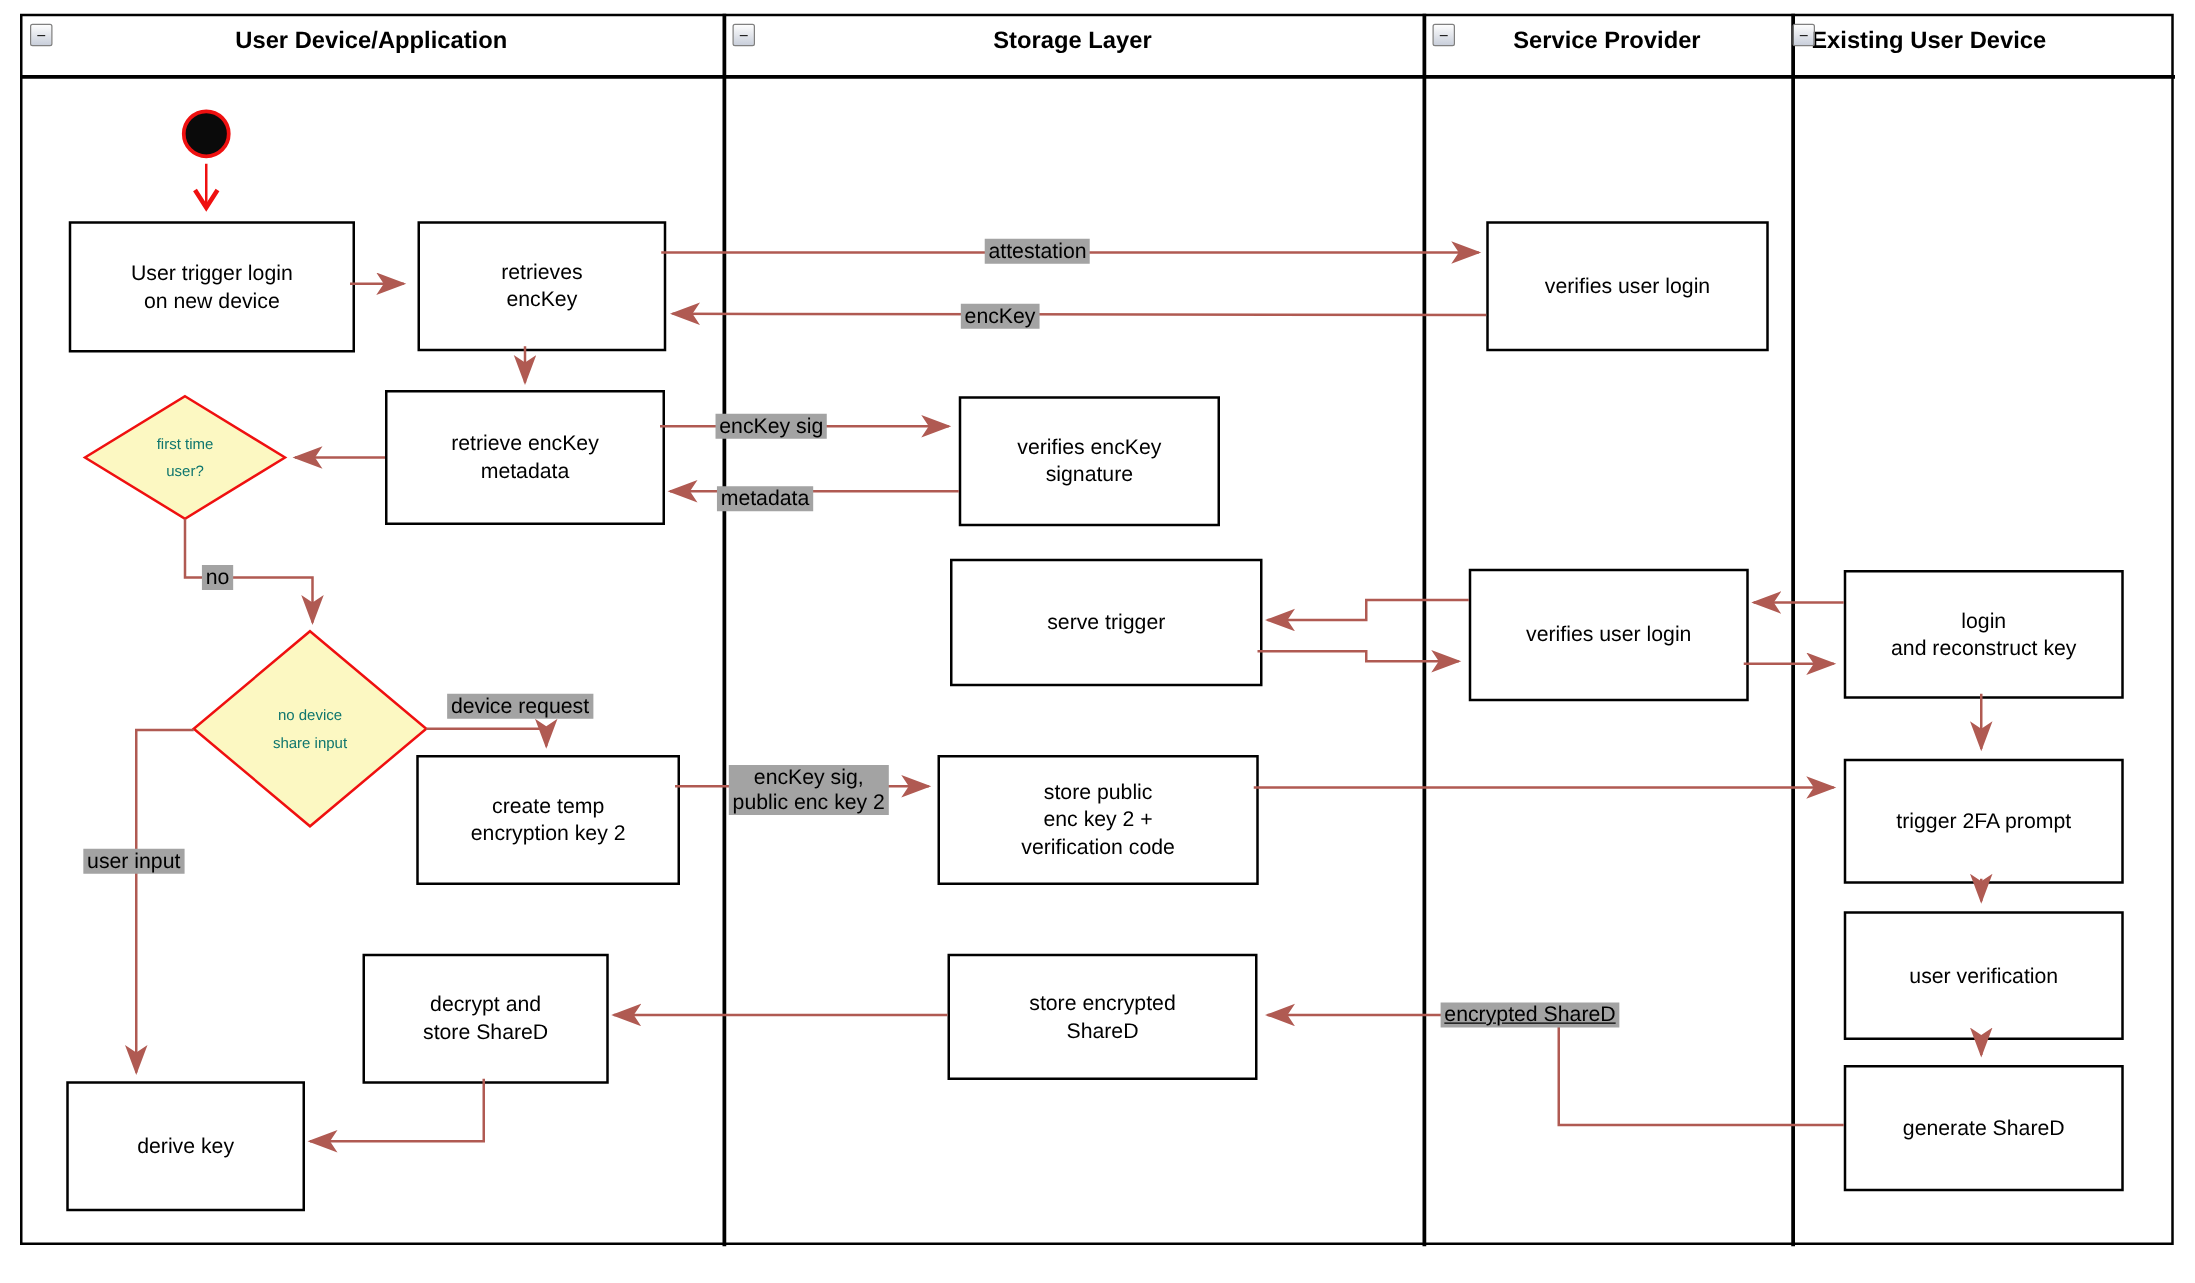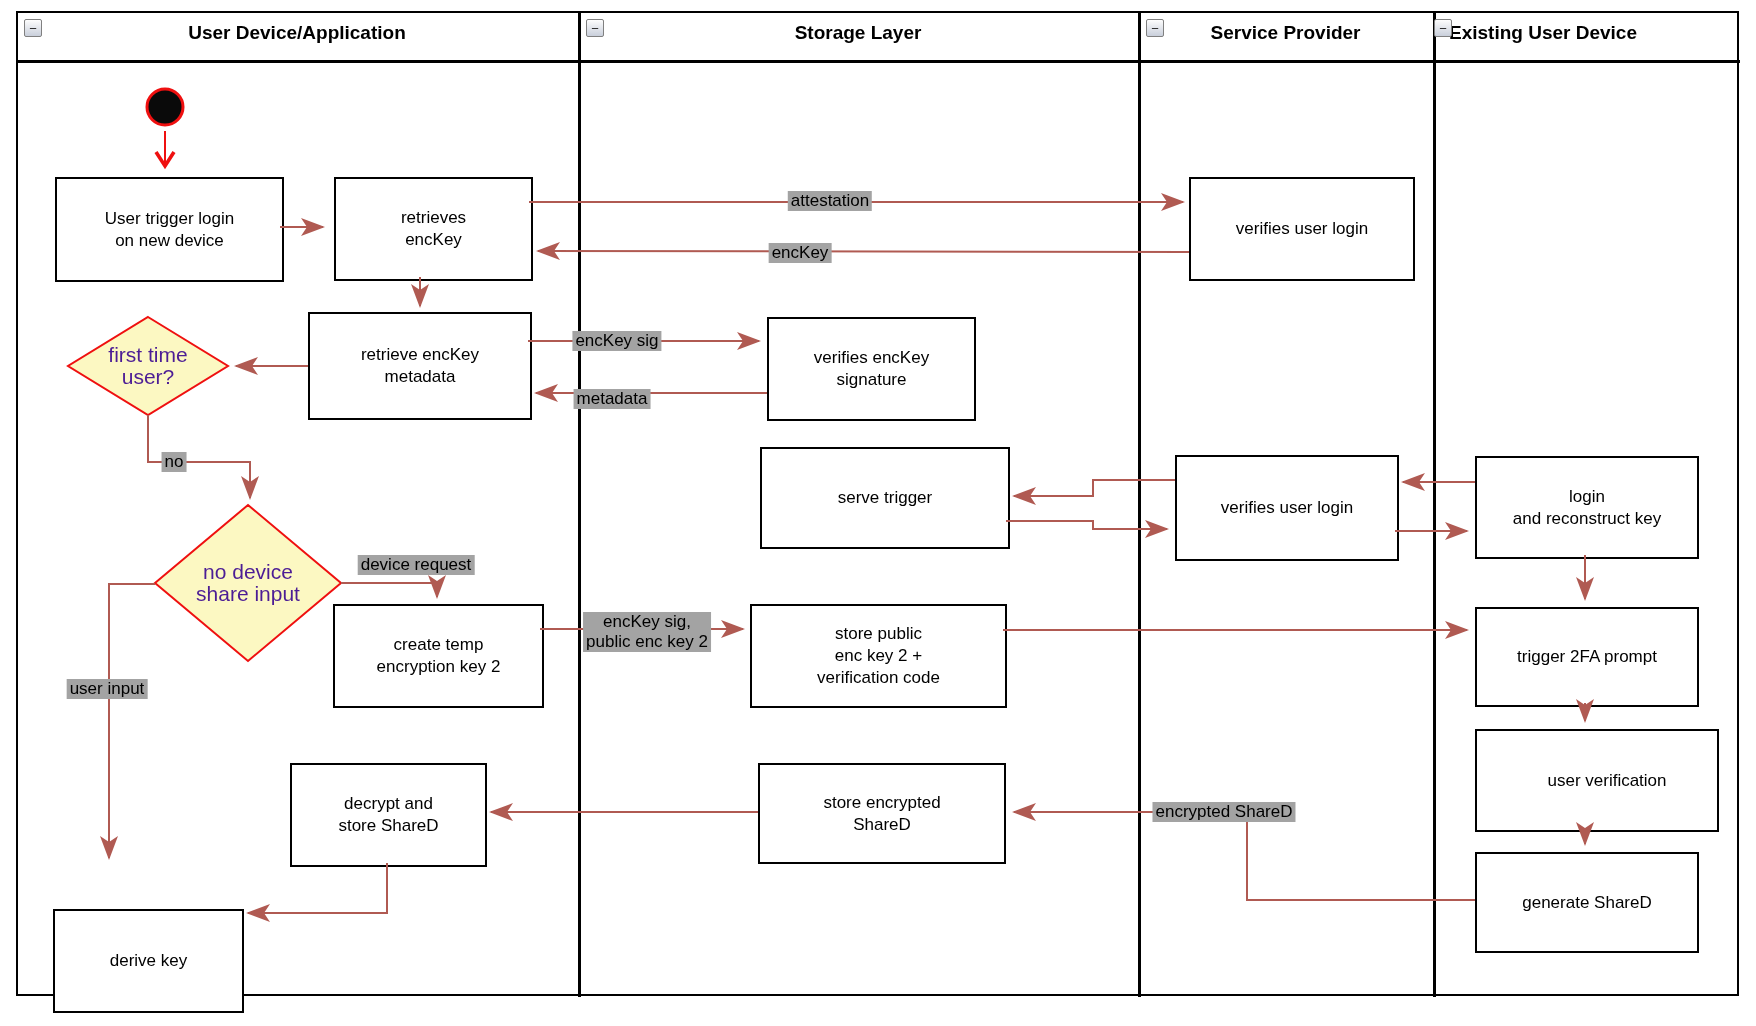--- a/index.html
+++ b/index.html
@@ -14,21 +14,21 @@
               text-align:center;z-index:2;}
   .collapse{position:absolute;top:19px;width:16px;height:16px;border:1.5px solid #808080;
             border-radius:2px;background:linear-gradient(#fdfdfd,#c9cfdb);
             display:flex;align-items:center;justify-content:center;
             font-size:13px;line-height:1;color:#222;z-index:3;}
   
   .node{position:absolute;background:#fff;border:2.5px solid #000;display:flex;
         align-items:center;justify-content:center;text-align:center;
         font-size:17px;line-height:22px;color:#000;white-space:pre-line;z-index:2;}
   .dtext{position:absolute;display:flex;align-items:center;justify-content:center;
-         text-align:center;font-size:21px;line-height:22px;color:#4c1d95;
+         text-align:center;font-size:12px;line-height:22px;color:#0f766e;
          white-space:pre-line;z-index:4;}
   svg.wires{position:absolute;left:0;top:0;z-index:3;pointer-events:none;}
   .elabel{position:absolute;background:#a3a3a3;padding:0 3px;font-size:17px;line-height:20px;
           color:#000;text-align:center;white-space:pre-line;z-index:4;transform:translate(-50%,-50%);}
 </style>
 </head>
 <body>
 
 <div class="canvas">
 
@@ -93,49 +93,49 @@
   <div class="node" style="left:55px;top:177px;width:225px;height:101px;">User trigger login
 on new device</div>
   <div class="node" style="left:334px;top:177px;width:195px;height:100px;">retrieves
 encKey</div>
   <div class="node" style="left:308px;top:312px;width:220px;height:104px;">retrieve encKey
 metadata</div>
   <div class="node" style="left:333px;top:604px;width:207px;height:100px;">create temp
 encryption key 2</div>
   <div class="node" style="left:290px;top:763px;width:193px;height:100px;">decrypt and
 store ShareD</div>
-  <div class="node" style="left:53px;top:865px;width:187px;height:100px;margin-top:44px;">derive key</div>
+  <div class="node" style="left:53px;top:865px;width:187px;height:100px;">derive key</div>
 
   <div class="node" style="left:767px;top:317px;width:205px;height:100px;">verifies encKey
 signature</div>
   <div class="node" style="left:760px;top:447px;width:246px;height:98px;">serve trigger</div>
   <div class="node" style="left:750px;top:604px;width:253px;height:100px;">store public
 enc key 2 +
 verification code</div>
   <div class="node" style="left:758px;top:763px;width:244px;height:97px;">store encrypted
 ShareD</div>
 
   <div class="node" style="left:1189px;top:177px;width:222px;height:100px;">verifies user login</div>
   <div class="node" style="left:1175px;top:455px;width:220px;height:102px;">verifies user login</div>
 
   <div class="node" style="left:1475px;top:456px;width:220px;height:99px;">login
 and reconstruct key</div>
   <div class="node" style="left:1475px;top:607px;width:220px;height:96px;">trigger 2FA prompt</div>
-  <div class="node" style="left:1475px;top:729px;width:220px;height:99px;padding-left:20px;">user verification</div>
+  <div class="node" style="left:1475px;top:729px;width:220px;height:99px;">user verification</div>
   <div class="node" style="left:1475px;top:852px;width:220px;height:97px;">generate ShareD</div>
 
   <div class="dtext" style="left:88px;top:332px;width:120px;height:68px;">first time
 user?</div>
   <div class="dtext" style="left:178px;top:549px;width:140px;height:68px;">no device
 share input</div>
 
   <div class="elabel" style="left:830px;top:201px;">attestation</div>
   <div class="elabel" style="left:800px;top:253px;">encKey</div>
   <div class="elabel" style="left:617px;top:341px;">encKey sig</div>
   <div class="elabel" style="left:612px;top:399px;">metadata</div>
   <div class="elabel" style="left:174px;top:462px;">no</div>
   <div class="elabel" style="left:416px;top:565px;">device request</div>
   <div class="elabel" style="left:647px;top:632px;">encKey sig,
 public enc key 2</div>
   <div class="elabel" style="left:107px;top:689px;">user input</div>
-  <div class="elabel" style="left:1224px;top:812px;">encrypted ShareD</div>
+  <div class="elabel" style="left:1224px;top:812px;text-decoration:underline;">encrypted ShareD</div>
 
 </div>
 
 </body></html>

